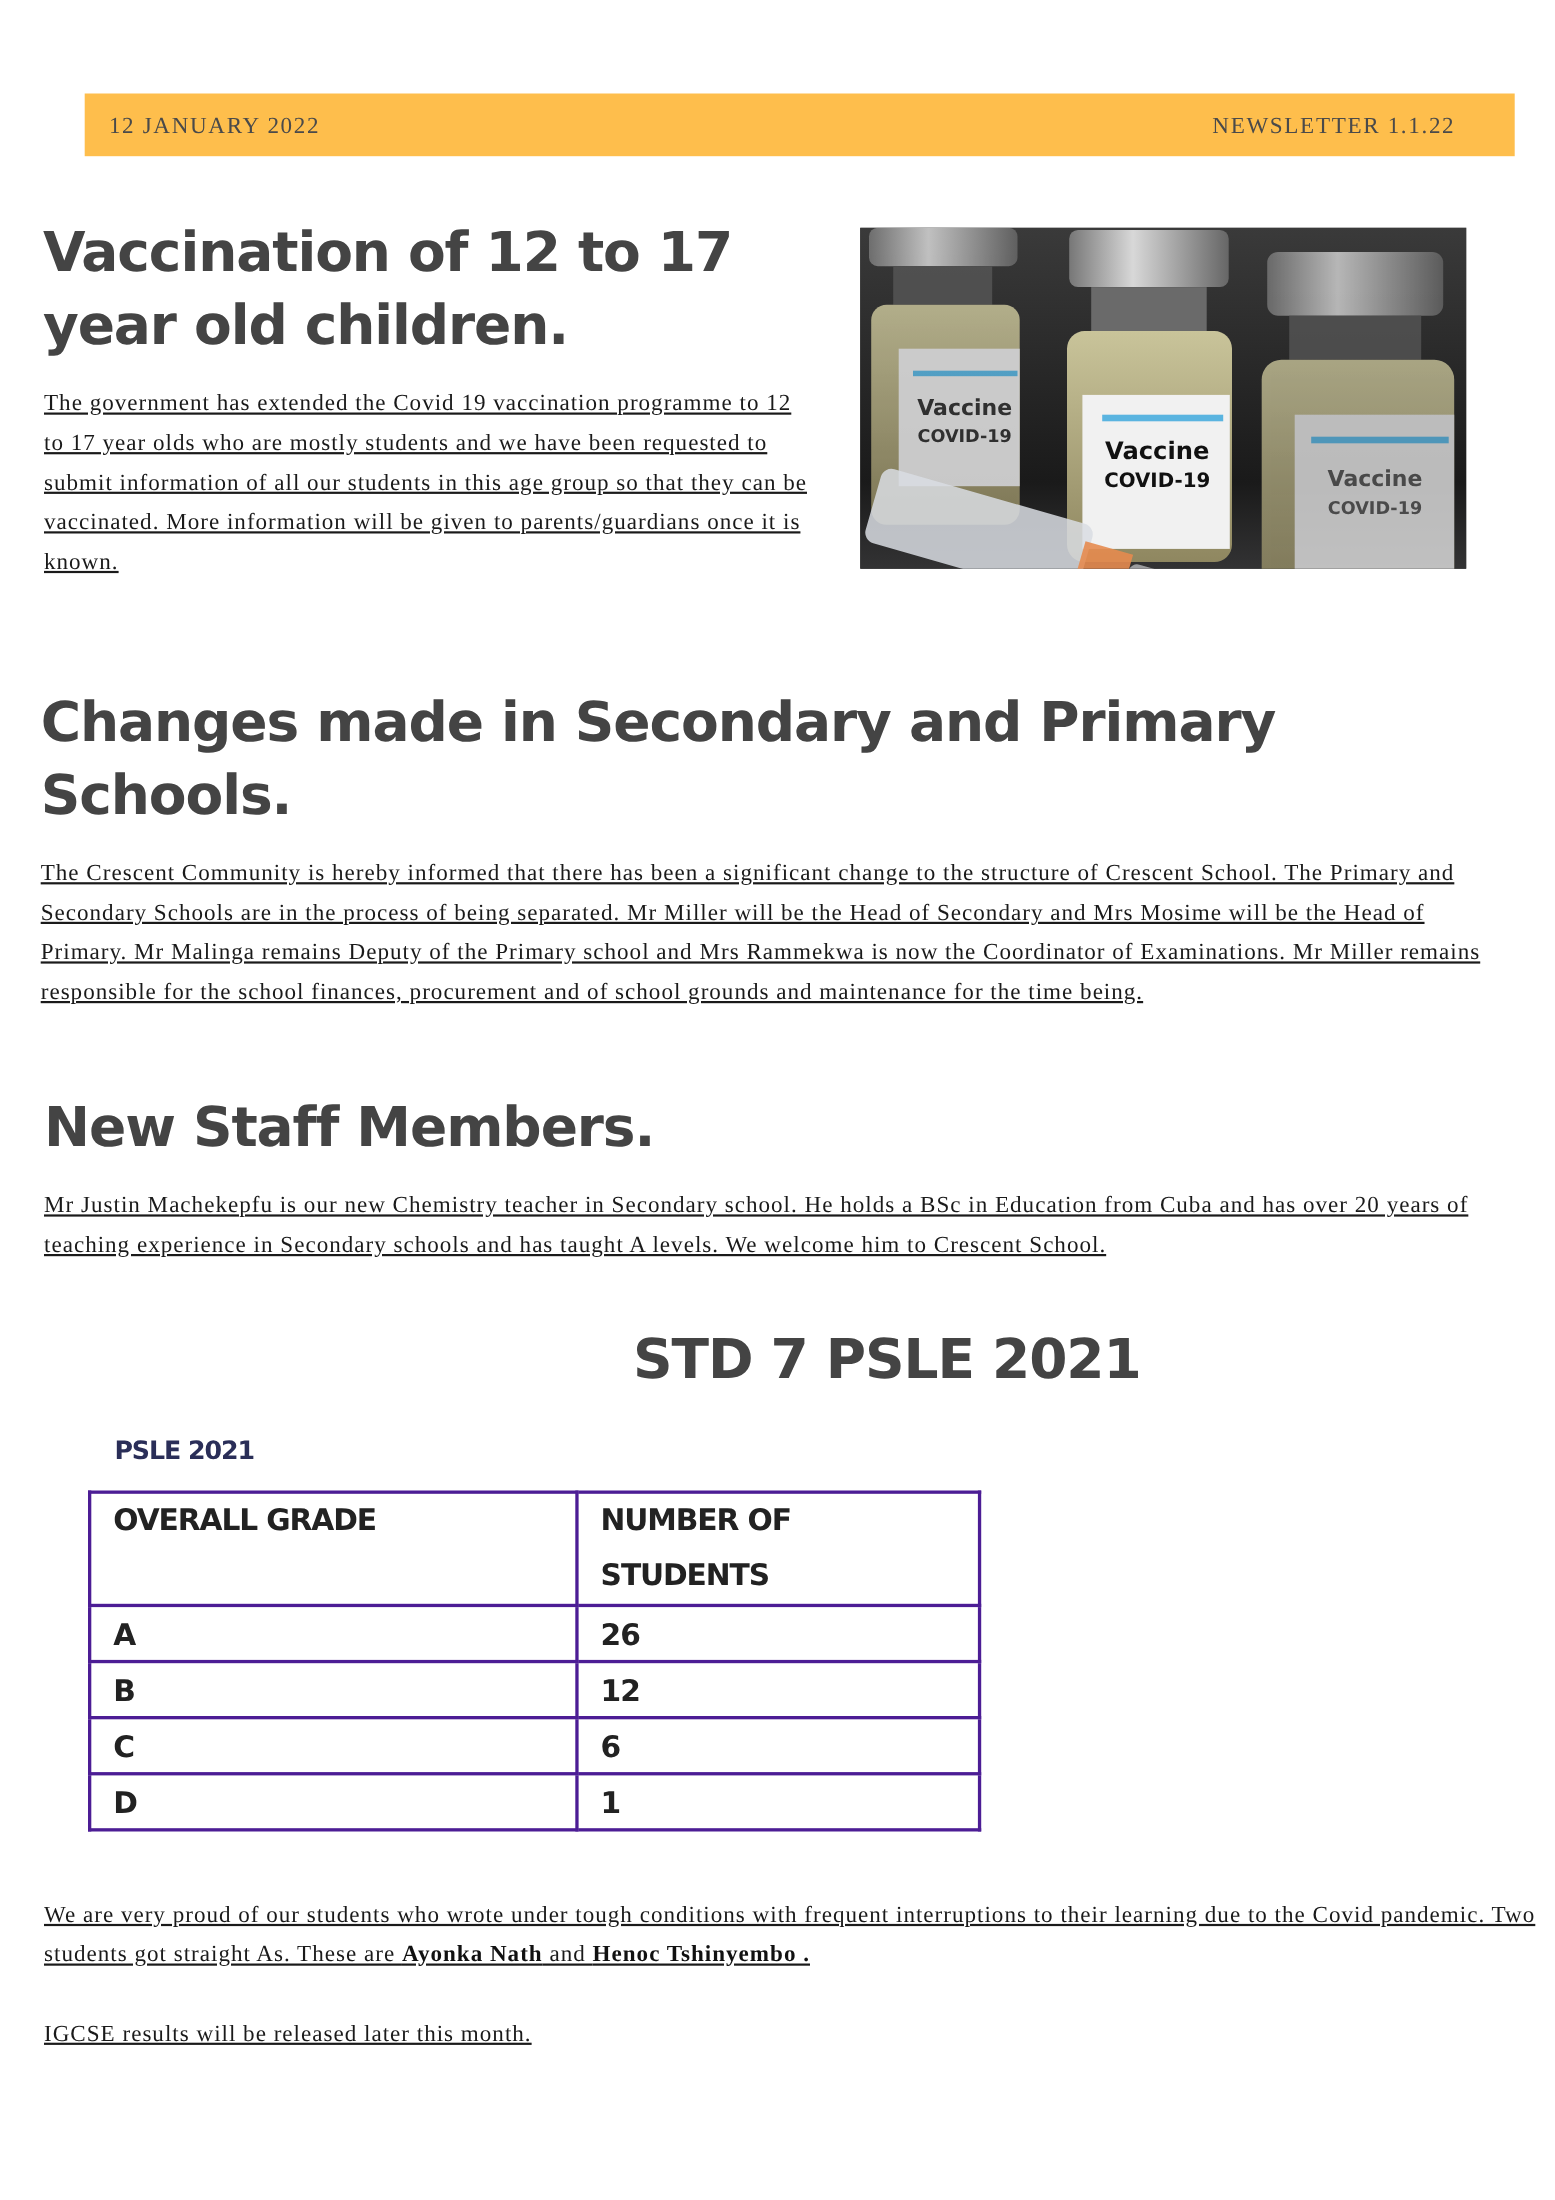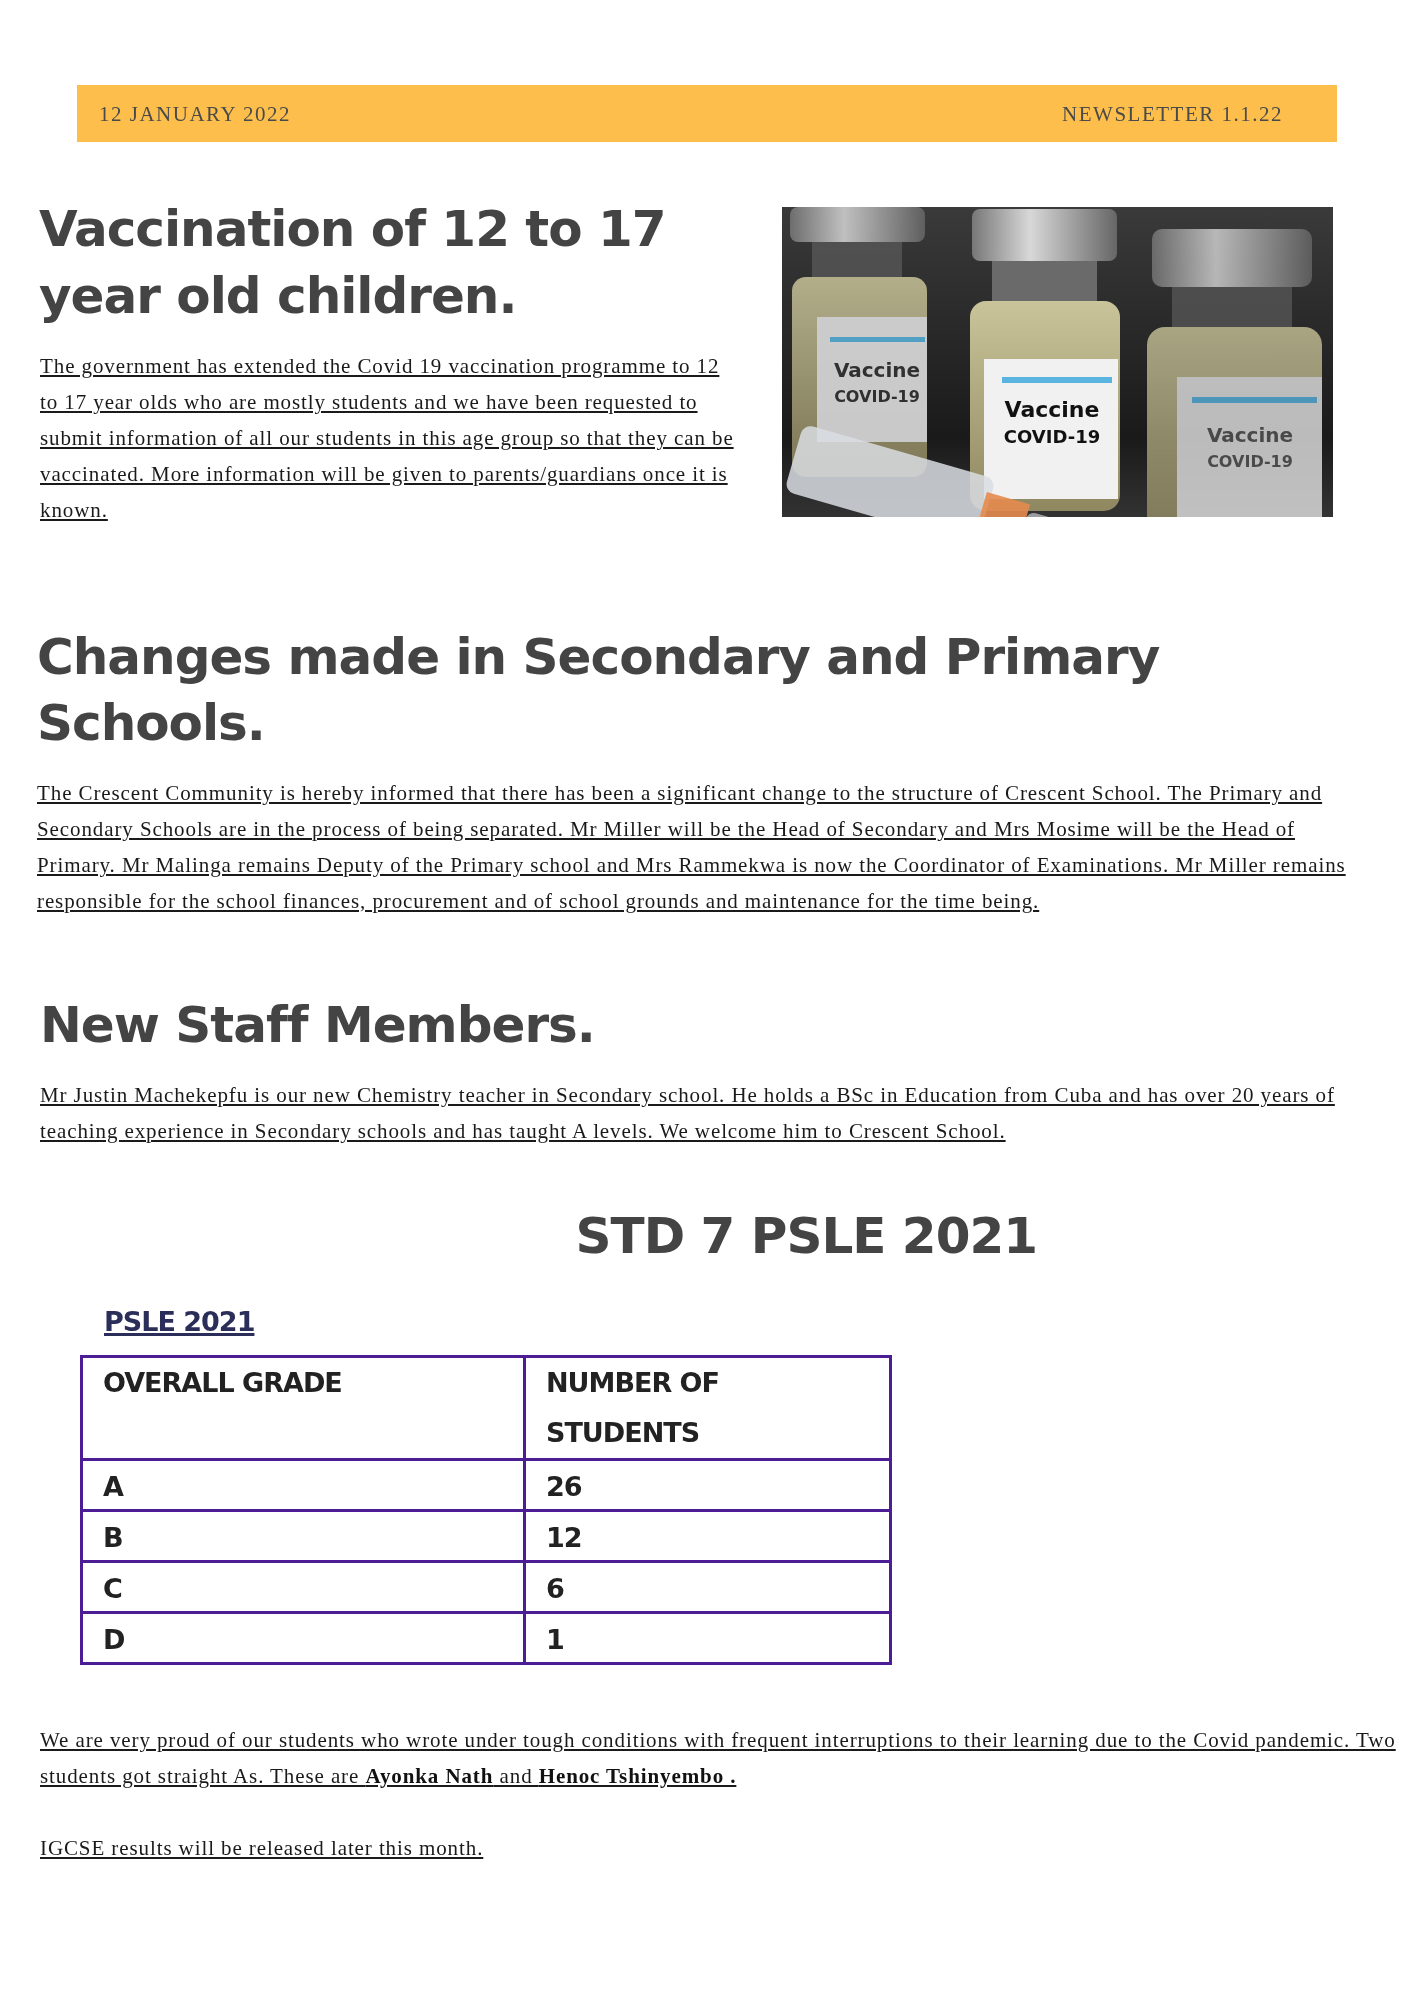--- a/index.html
+++ b/index.html
@@ -1,31 +1,31 @@
 <!DOCTYPE html>
 <html><head>
 <meta charset="utf-8">
 <style>
   html, body { margin:0; padding:0; background:#ffffff; }
   body { width:1414px; height:2000px; position:relative; overflow:hidden; }
-  .banner { position:absolute; left:77px; top:85px; width:1260px; height:57px; background:#FEBE4C; }
+  .banner { position:absolute; left:77px; top:85px; width:1260px; height:57px; background:#FEBE4C;padding-left:40px; }
   .banner span { position:absolute; top:17px; font-family:"Liberation Serif", serif; font-size:21px; letter-spacing:1.5px; color:#4a4a4a; line-height:24px; }
   .banner .date { left:22px; }
   .banner .issue { right:54px;text-align:center; }
   .h { position:absolute; font-family:"DejaVu Sans", sans-serif; font-weight:bold; color:#444444; letter-spacing:-1px; margin:0; }
   .p { position:absolute; font-family:"Liberation Serif", serif; font-size:21px; line-height:36px; letter-spacing:0.9px; color:#1a1a1a; margin:0;text-decoration:underline; }
   .h1 { left:39px; top:196px; width:720px; font-size:50px; line-height:67px; }
   .p1 { left:40px; top:348px; width:700px; }
   .photo { position:absolute; left:782px; top:207px; width:551px; height:310px; overflow:hidden; background:#1e1e1e; }
   .h2 { left:37px; top:624px; width:1200px; font-size:50px; line-height:66px; }
   .p2 { left:37px; top:775px; width:1330px; }
   .h3 { left:40px; top:992px; width:1000px; font-size:50px; line-height:66px; }
   .p3 { left:40px; top:1077px; width:1330px; }
   .h4 { left:37px; top:1203px; width:1000px; font-size:50px; line-height:66px;text-align:right; }
-  .tbl-title { position:absolute; left:104px; top:1306px; font-family:"DejaVu Sans", sans-serif; font-weight:bold; font-size:27px; color:#2a2e58; text-decoration:underline; text-decoration-thickness:3px; letter-spacing:-1px; }
+  .tbl-title { position:absolute; left:104px; top:1306px; font-family:"DejaVu Sans", sans-serif; font-weight:bold; font-size:23px; color:#2a2e58; text-decoration-thickness:3px; letter-spacing:-1px; }
   table.psle { position:absolute; left:80px; top:1355px; width:812px; border-collapse:collapse; font-family:"DejaVu Sans", sans-serif; font-weight:bold; font-size:27px; color:#222; letter-spacing:-1px; }
   table.psle td, table.psle th { border:3px solid #4c1d95; text-align:left; vertical-align:top; padding:4px 20px 0 20px; font-weight:bold; }
   table.psle th { height:96px; line-height:50px; padding-top:0; }
   table.psle td { height:44px; line-height:44px; }
   table.psle .c1 { width:400px; }
   .p4 { left:40px; top:1722px; width:1360px; }
   .p5 { left:40px; top:1830px; width:1000px; }
   b { font-weight:bold; color:#111; }
 </style>
 </head>

